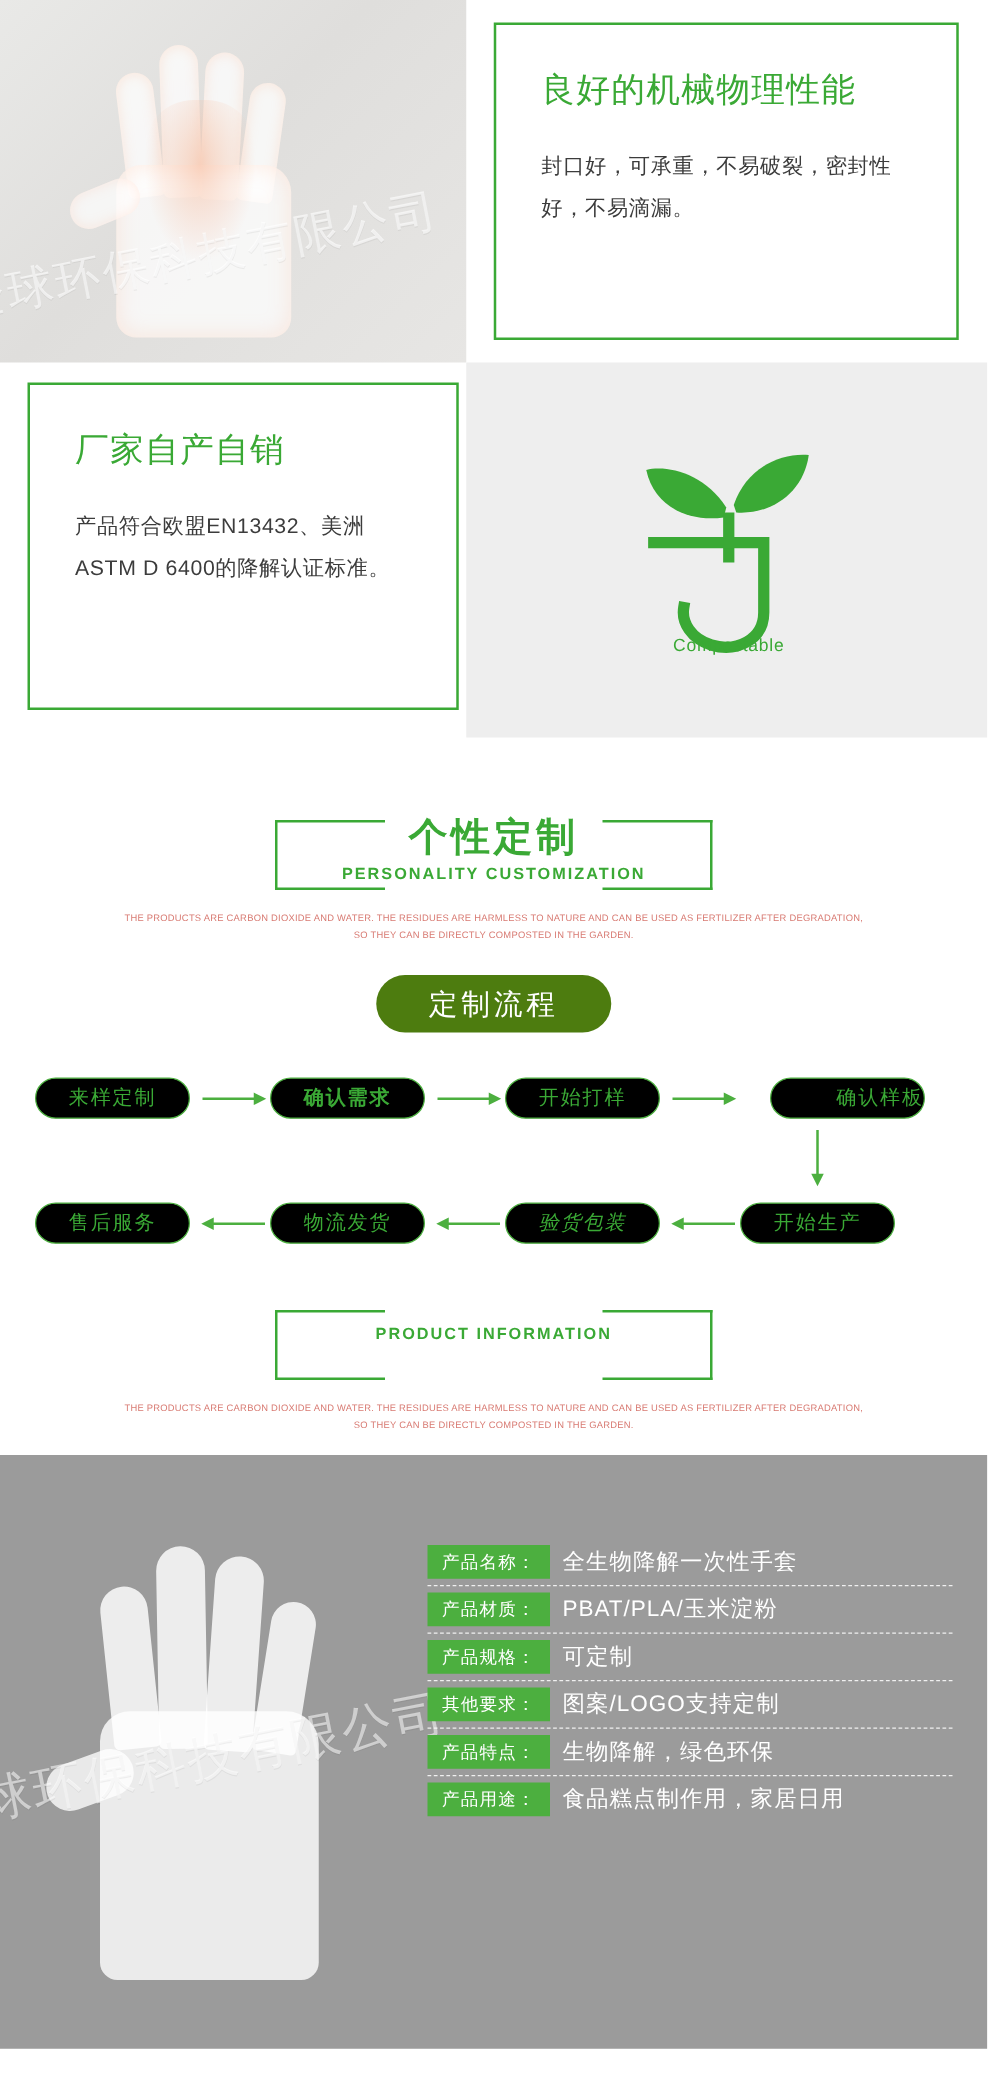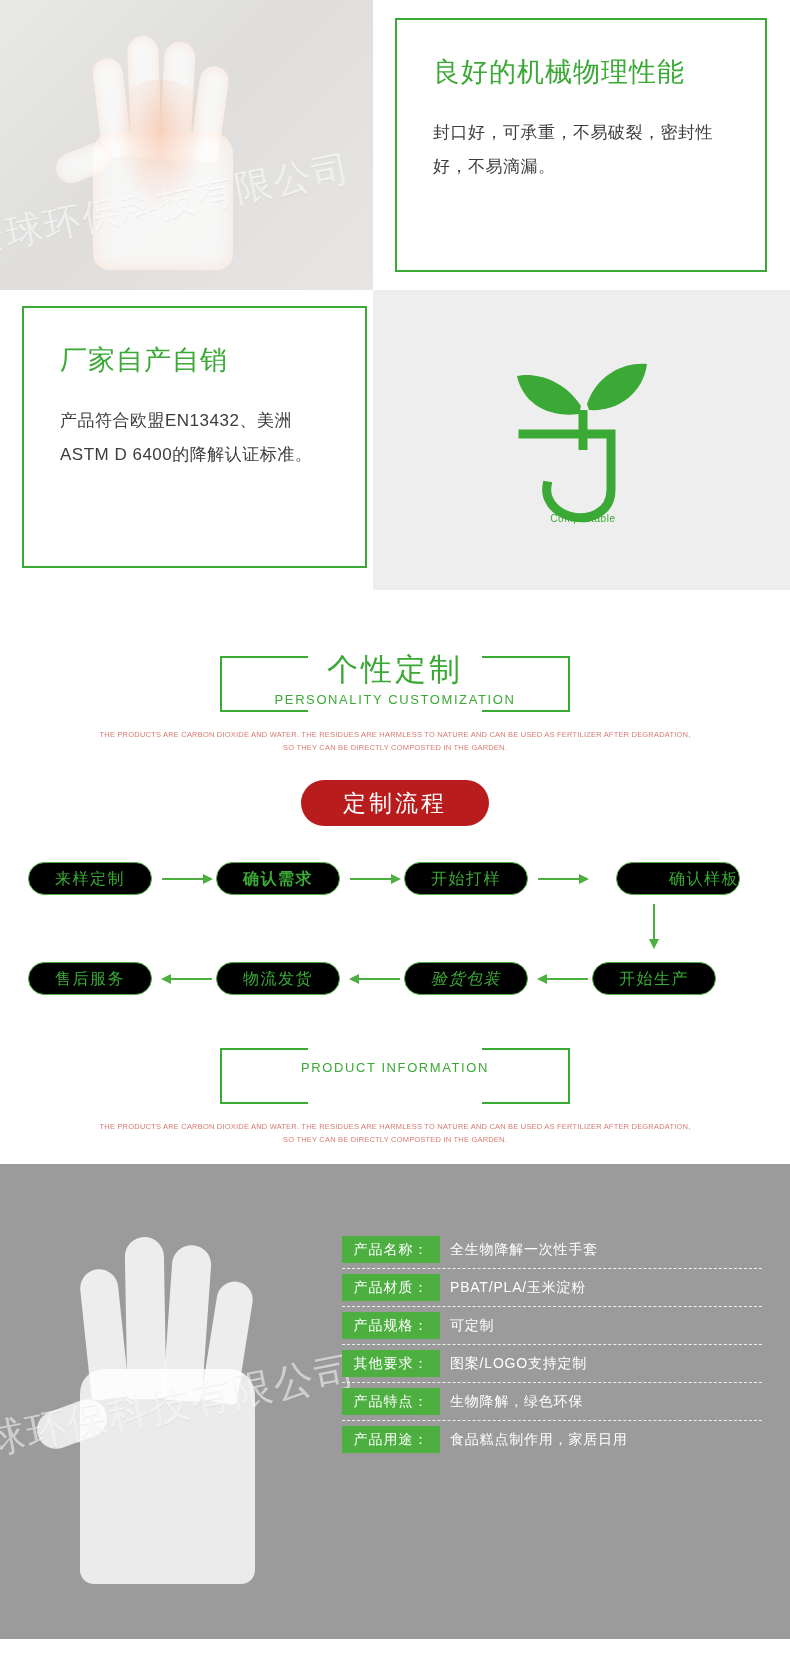--- a/index.html
+++ b/index.html
@@ -128,35 +128,36 @@
     position: absolute;
     left: 120px; top: 40px;
     width: 180px; height: 200px;
   }
   .compost-label {
     position: absolute;
     left: 0; right: 0;
     bottom: 6px;
     text-align: center;
     color: #3aa935;
-    font-size: 10px;
+    font-size: 14px;
     letter-spacing: 0.6px;
   }
 
   
   .head-block {
     position: relative;
     width: 790px;
     text-align: center;
   }
   .head-frame {
     position: relative;
     width: 350px;
     margin: 0 auto;
     height: 72px;
+    font-weight: bold;
   }
   .head-frame .br {
     position: absolute;
     border: 2px solid #3aa935;
     width: 88px;
     height: 56px;
     top: 8px;
   }
   .head-frame .br.l { left: 0;  border-right: none; }
   .head-frame .br.r { right: 0; border-left: none; }
@@ -190,21 +191,21 @@
     line-height: 13px;
     letter-spacing: 0.2px;
     text-align: center;
   }
 
   
   .flow-pill {
     display: block;
     width: 188px;
     margin: 26px auto 0;
-    background: #b91c1c;
+    background: #4d7c0f;
     color: #ffffff;
     font-size: 23px;
     letter-spacing: 3px;
     text-align: center;
     line-height: 46px;
     border-radius: 23px;
   }
   .flow-wrap {
     position: relative;
     width: 790px;
@@ -319,21 +320,21 @@
     font-size: 14px;
     text-align: center;
     letter-spacing: 1px;
   }
   .spec-val {
     position: absolute;
     left: 108px; top: 0;
     height: 27px;
     line-height: 27px;
     color: #ffffff;
-    font-size: 14px;
+    font-size: 18px;
     letter-spacing: 0.8px;
     white-space: nowrap;
   }
   .spec-rule {
     position: absolute;
     left: 0; right: 0;
     top: 32px;
     border-top: 1px dashed rgba(255,255,255,0.85);
   }
 </style>

